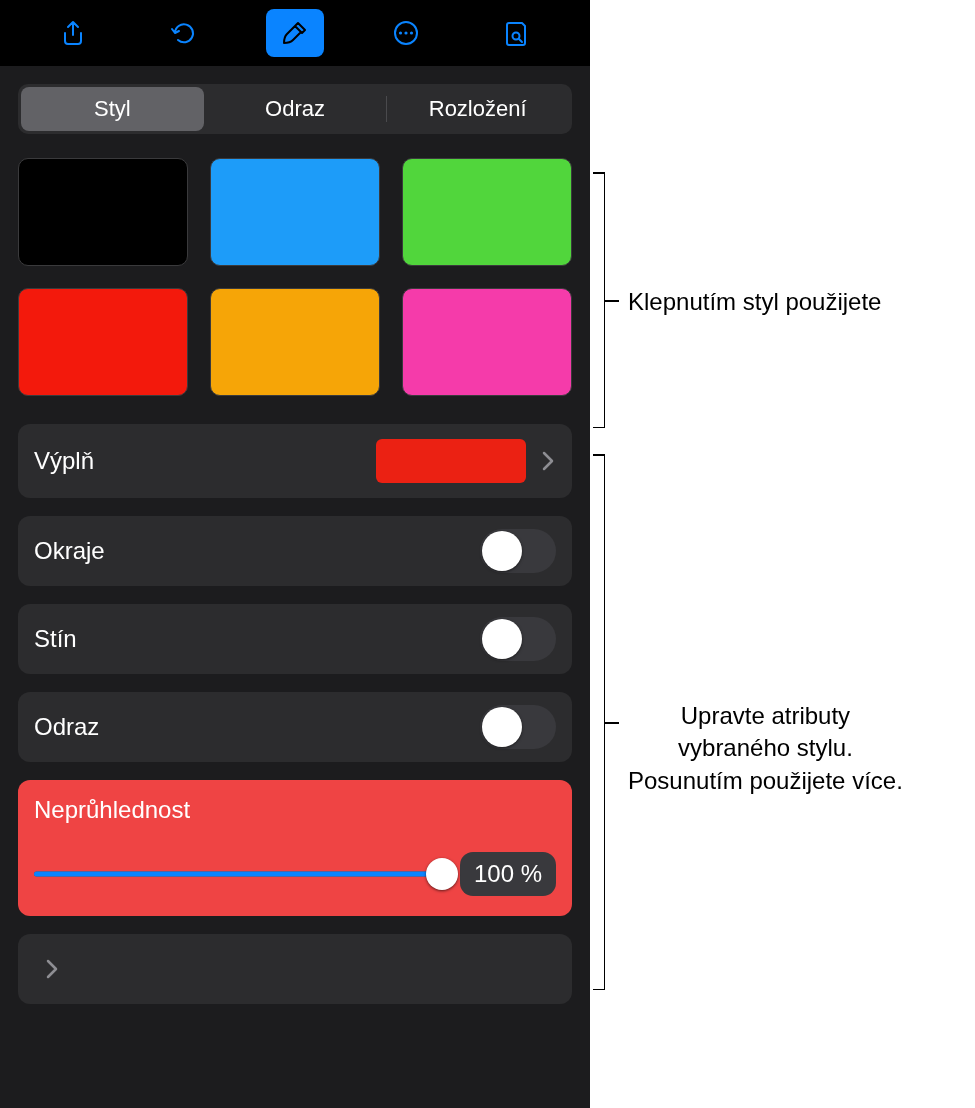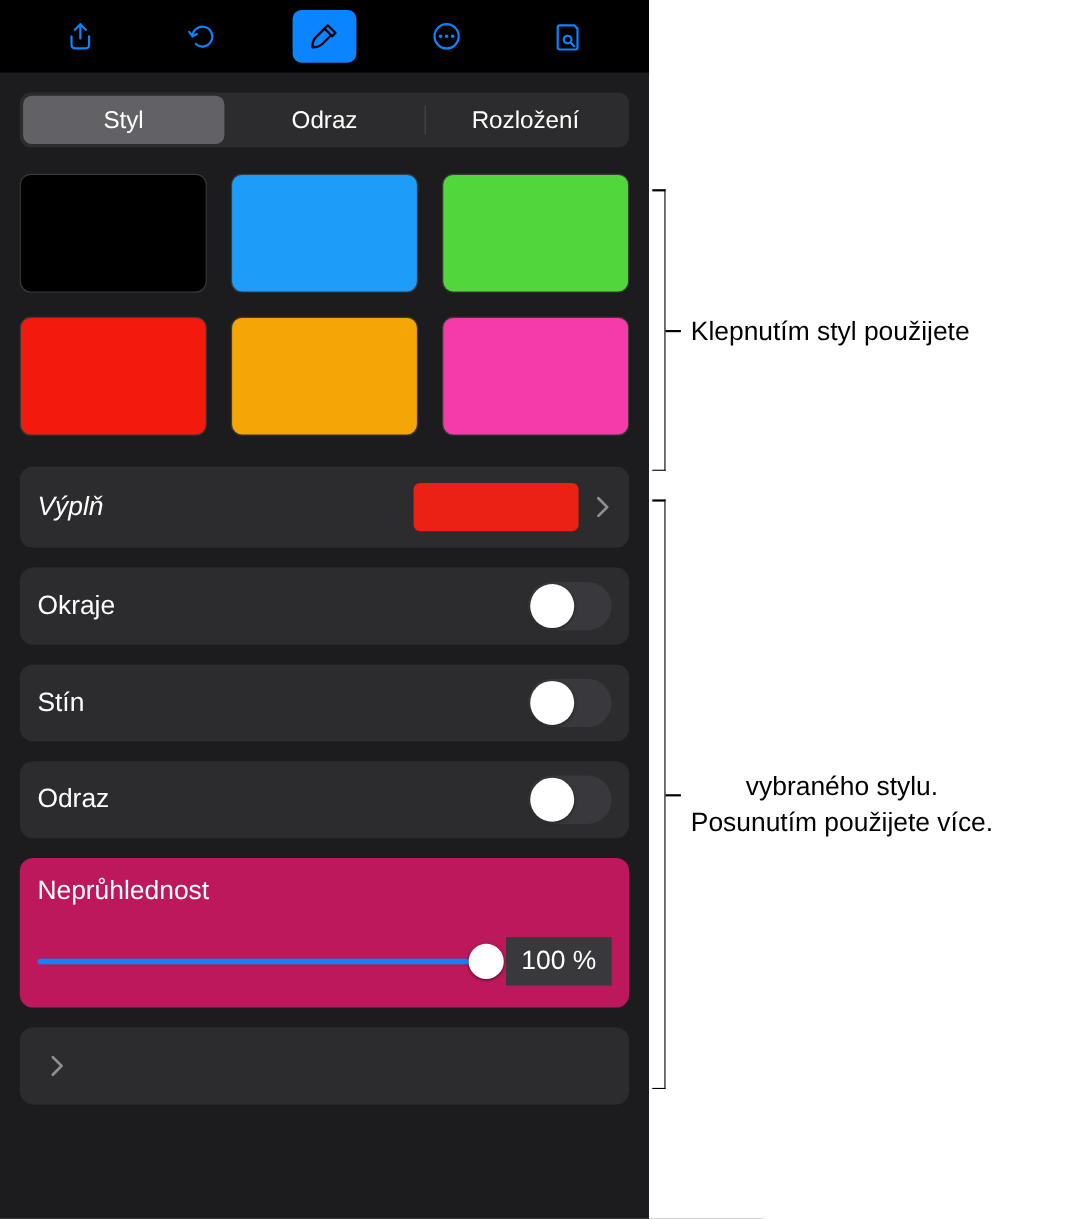--- a/index.html
+++ b/index.html
@@ -85,21 +85,21 @@
     border-radius: 12px;
     min-height: 70px;
     display: flex;
     align-items: center;
     padding: 0 16px;
     margin-bottom: 18px;
     color: #fff;
     font-size: 24px;
     position: relative;
   }
-  .cell.tall { min-height: 74px; font-style: italic; }
+  .cell.tall { min-height: 74px; }
   .cell-label { flex: 1; }
   .chev-right {
     width: 16px; height: 24px;
     display:flex; align-items:center; justify-content:center;
     margin-left: 10px;
   }
   .chev-right svg { width: 12px; height: 20px; stroke:#8e8e93; stroke-width:2.5; fill:none; stroke-linecap:round; stroke-linejoin:round;}
   .fill-color {
     width: 150px; height: 44px;
     border-radius: 6px;
@@ -114,21 +114,21 @@
   .toggle .knob {
     position: absolute;
     width: 40px; height: 40px;
     background: #fff;
     border-radius: 50%;
     top: 2px; left: 2px;
     box-shadow: 0 1px 3px rgba(0,0,0,0.5);
   }
 
   .opacity-cell {
-    background: #be185d;
+    background: #ef4444;
     border-radius: 12px;
     padding: 16px 16px 20px 16px;
     margin-bottom: 18px;
     color:#fff;
   }
   .opacity-cell .title { font-size: 24px; margin-bottom: 28px; }
   .opacity-row { display:flex; align-items:center; gap:18px; }
   .slider {
     flex:1; position:relative; height:24px;
   }
@@ -140,21 +140,21 @@
     position:absolute; left:0; top:50%; height:5px;
     background:#0a84ff; border-radius:3px; transform:translateY(-50%);
   }
   .slider .knob {
     position:absolute; top:50%; width:32px; height:32px;
     background:#fff; border-radius:50%; transform:translate(-50%,-50%);
     box-shadow:0 1px 3px rgba(0,0,0,0.6);
   }
   .opacity-value {
     background:#39393d;
-    border-radius:0;
+    border-radius:13px;
     padding: 8px 14px;
     font-size: 24px;
     min-width: 96px;
     text-align:center;
   }
 
   
   .callout {
     position: absolute;
     font-size: 24px;
@@ -293,15 +293,16 @@
 
 <div class="bracket" style="left:604px; top:172px; height:256px;"></div>
 <div class="callout-connector" style="left:605px; top:300px; width:14px;"></div>
 <div class="callout" style="left:628px; top:286px;">
   <div class="line">Klepnutím styl použijete</div>
 </div>
 
 <div class="bracket" style="left:604px; top:454px; height:536px;"></div>
 <div class="callout-connector" style="left:605px; top:722px; width:14px;"></div>
 <div class="callout" style="left:628px; top:700px;">
+  <div class="line">Upravte atributy</div>
   <div class="line">vybraného stylu.</div>
   <div class="line">Posunutím použijete více.</div>
 </div>
 
 </body></html>

